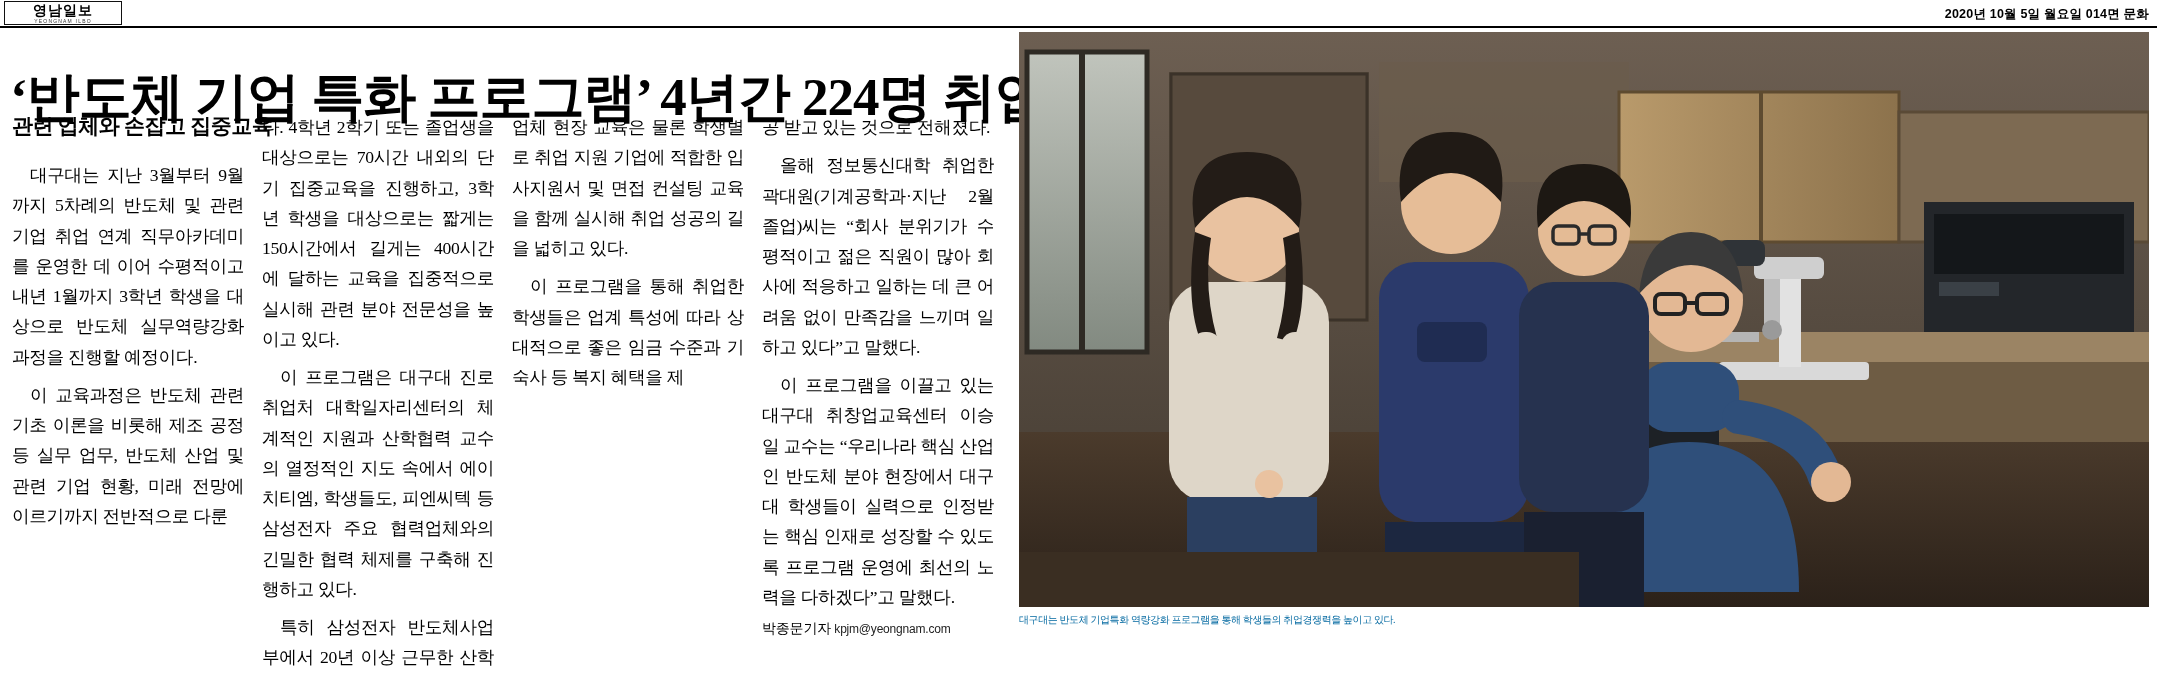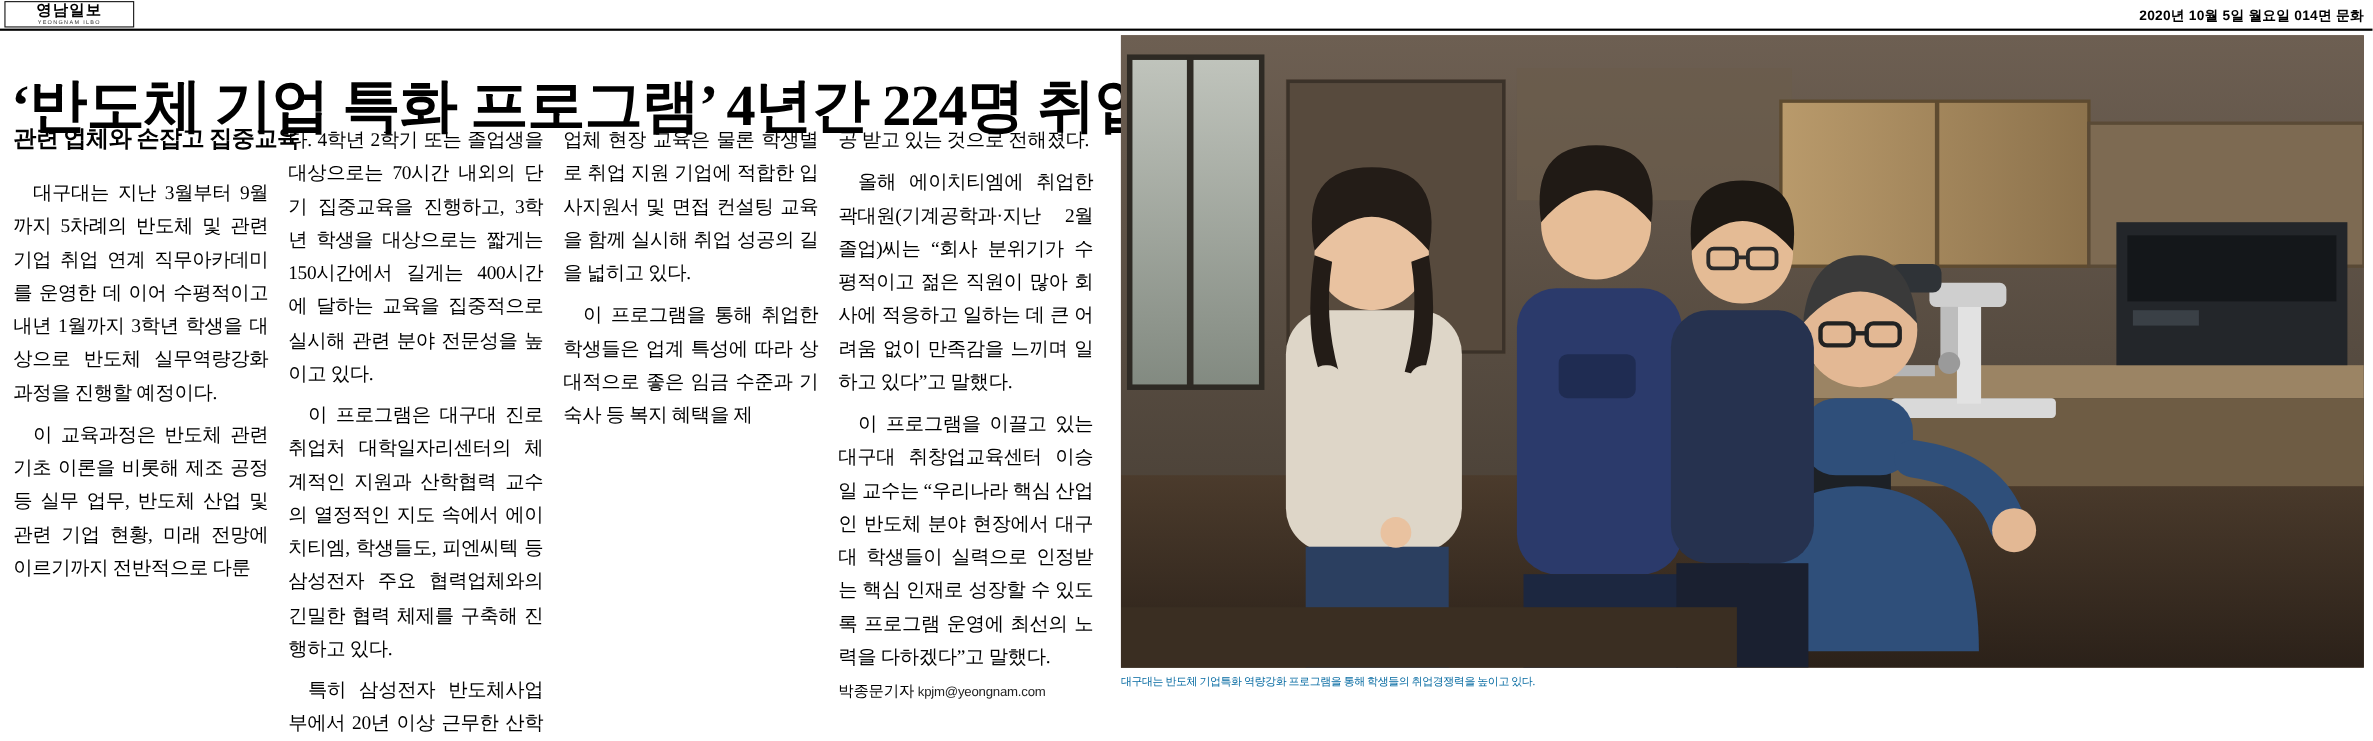--- a/index.html
+++ b/index.html
@@ -187,21 +187,21 @@
       <p class="para indent">특히 삼성전자 반도체사업부에서 20년 이상 근무한 산학협력 교수의 지도로 학생들은 이론 및 실무 교육과 기</p>
     </div>
 
     <div class="col">
       <p class="para">업체 현장 교육은 물론 학생별로 취업 지원 기업에 적합한 입사지원서 및 면접 컨설팅 교육을 함께 실시해 취업 성공의 길을 넓히고 있다.</p>
       <p class="para indent">이 프로그램을 통해 취업한 학생들은 업계 특성에 따라 상대적으로 좋은 임금 수준과 기숙사 등 복지 혜택을 제</p>
     </div>
 
     <div class="col">
       <p class="para">공 받고 있는 것으로 전해졌다.</p>
-      <p class="para indent">올해 에이치티엠에 취업한 곽대원(기계공학과·지난 2월 졸업)씨는 “회사 분위기가 수평적이고 젊은 직원이 많아 회사에 적응하고 일하는 데 큰 어려움 없이 만족감을 느끼며 일하고 있다”고 말했다.</p>
+      <p class="para indent">올해 정보통신대학 취업한 곽대원(기계공학과·지난 2월 졸업)씨는 “회사 분위기가 수평적이고 젊은 직원이 많아 회사에 적응하고 일하는 데 큰 어려움 없이 만족감을 느끼며 일하고 있다”고 말했다.</p>
       <p class="para indent">이 프로그램을 이끌고 있는 대구대 취창업교육센터 이승일 교수는 “우리나라 핵심 산업인 반도체 분야 현장에서 대구대 학생들이 실력으로 인정받는 핵심 인재로 성장할 수 있도록 프로그램 운영에 최선의 노력을 다하겠다”고 말했다.</p>
       <div class="byline">
         <span>박종문기자</span>
         <span class="mail">kpjm@yeongnam.com</span>
       </div>
     </div>
 
   </div>
 
   <div class="photo-wrap">

